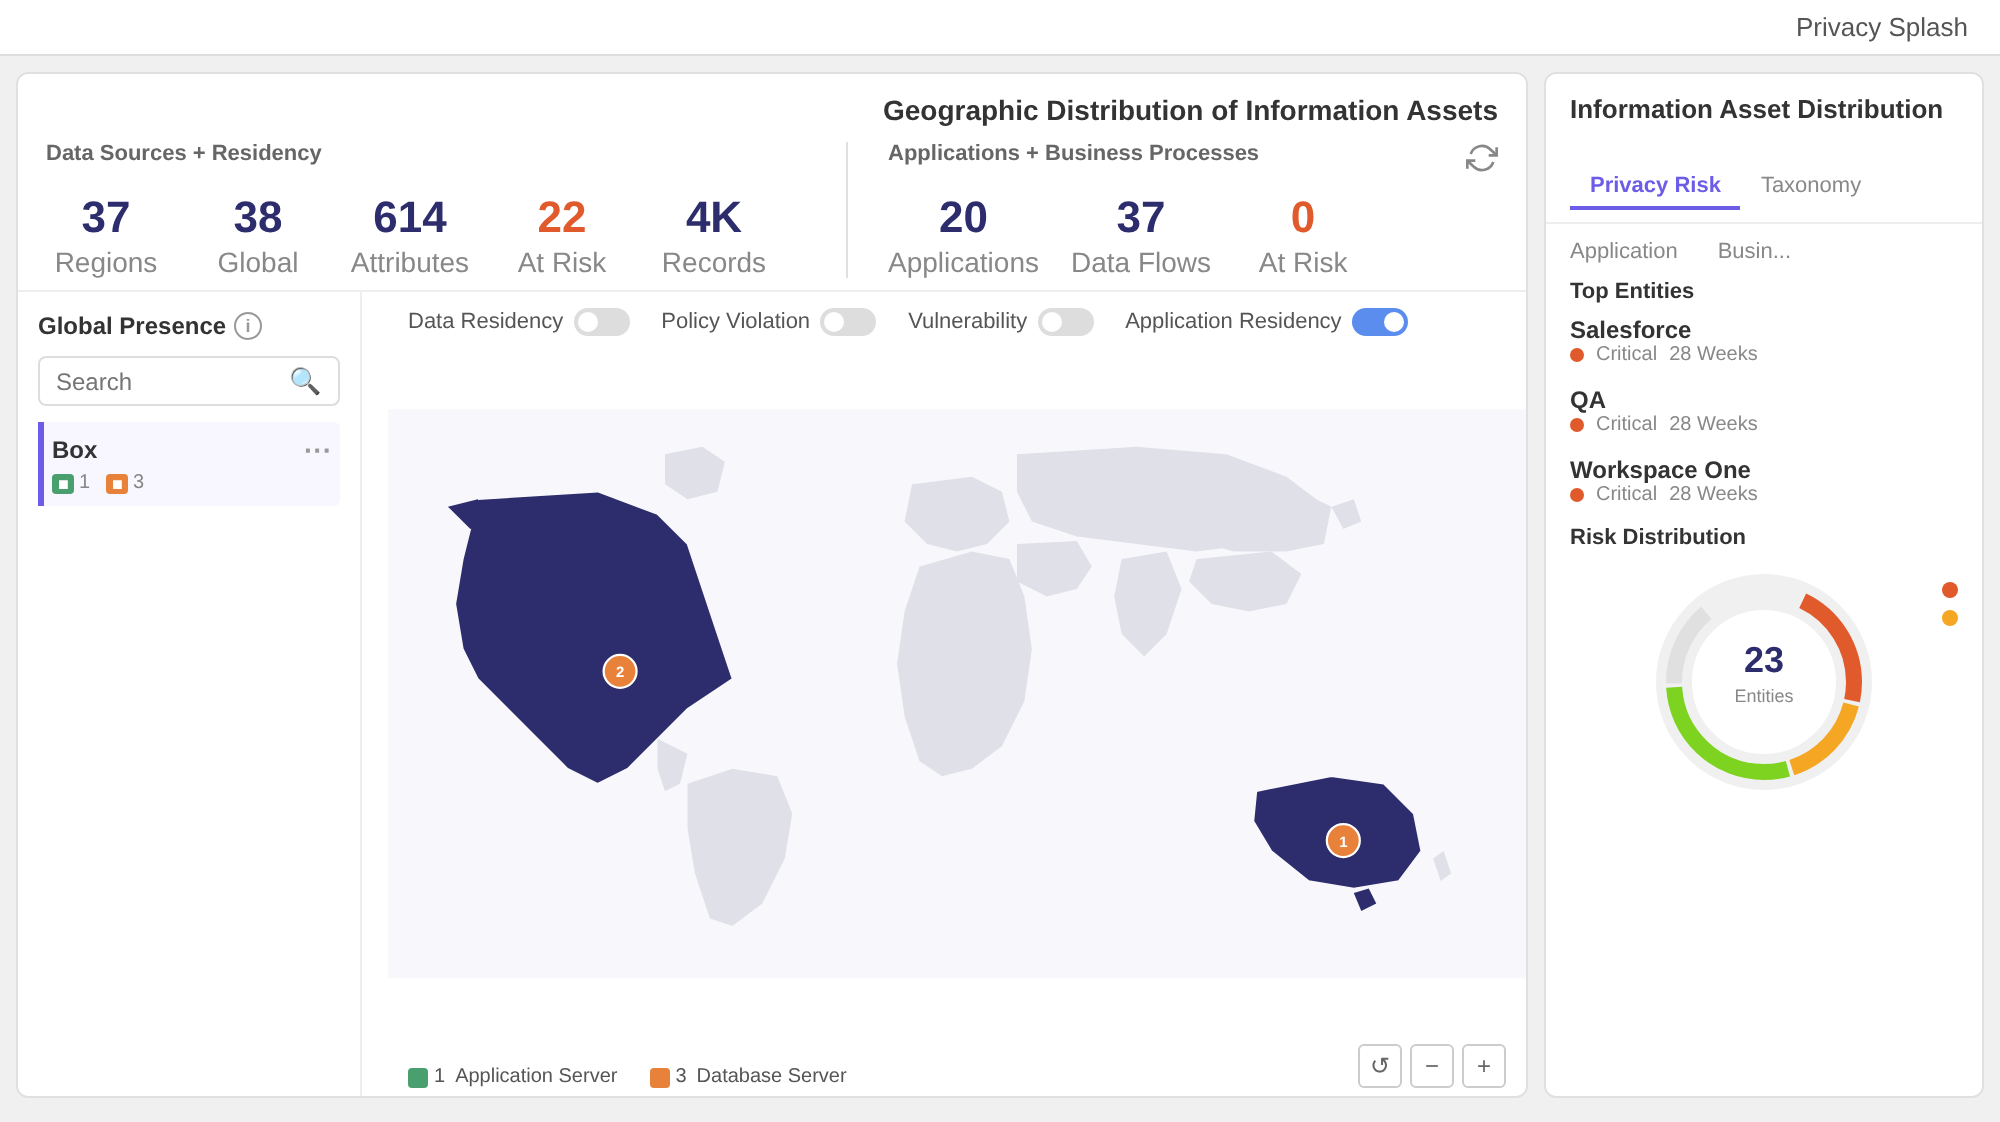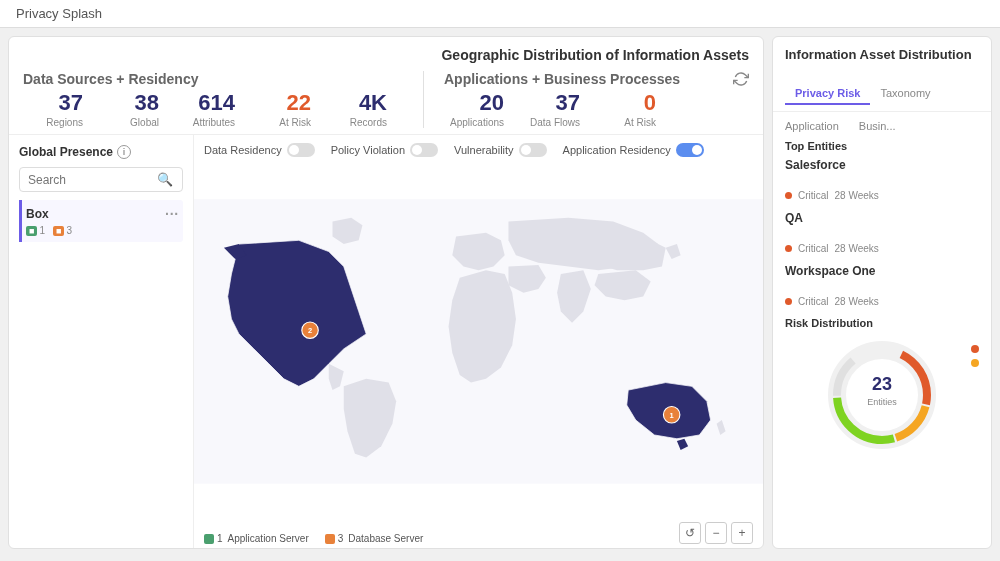--- a/index.html
+++ b/index.html
@@ -1,35 +1,35 @@
 <!DOCTYPE html>
 <html><head>
   <meta charset="utf-8">
   <style>
     * { box-sizing: border-box; margin: 0; padding: 0; }
     body { font-family: -apple-system, BlinkMacSystemFont, 'Segoe UI', sans-serif; background: #f0f0f0; font-size: 13px; color: #333; }
-    .title-bar { background: #fff; padding: 6px 16px; font-size: 13px; color: #555; border-bottom: 1px solid #ddd; }
+    .title-bar { background: #fff; padding: 6px 16px; font-size: 13px; color: #555; border-bottom: 1px solid #ddd; text-align: right; }
     .main-container { display: flex; height: calc(561px - 32px); padding: 8px; gap: 8px; }
     .left-panel { flex: 1; background: #fff; border-radius: 6px; border: 1px solid #e0e0e0; display: flex; flex-direction: column; overflow: hidden; }
     .right-panel { width: 220px; background: #fff; border-radius: 6px; border: 1px solid #e0e0e0; display: flex; flex-direction: column; overflow: hidden; }
 
     
     .stats-header { padding: 10px 14px 6px; border-bottom: 1px solid #eee; }
     .stats-title { font-size: 14px; font-weight: 600; color: #333; margin-bottom: 8px; text-align: right; }
     .stats-row { display: flex; gap: 0; }
-    .stat-item { display: flex; flex-direction: column; align-items: flex-end; min-width: 60px; margin-right: 16px; }
+    .stat-item { display: flex; flex-direction: column; align-items: center; min-width: 60px; margin-right: 16px; }
     .stat-value { font-size: 22px; font-weight: 700; color: #2d2d6e; line-height: 1.1; }
     .stat-value.red { color: #e05a2b; }
-    .stat-label { font-size: 10px; color: #888; margin-top: 2px; }
+    .stat-label { font-size: 14px; color: #888; margin-top: 2px; }
     .stats-divider { width: 1px; background: #e0e0e0; margin: 0 20px; align-self: stretch; }
-    .section-title { font-size: 14px; font-weight: 600; color: #666; margin-bottom: 4px; }
+    .section-title { font-size: 11px; font-weight: 600; color: #666; margin-bottom: 14px; }
 
     
     .map-section { flex: 1; position: relative; overflow: hidden; }
-    .global-presence-sidebar { position: absolute; left: 0; top: 0; width: 185px; height: 100%; border-right: 1px solid #eee; padding: 10px; }
+    .global-presence-sidebar { position: absolute; left: 0; top: 0; width: 172px; height: 100%; border-right: 1px solid #eee; padding: 10px; }
     .gp-title { font-size: 12px; font-weight: 600; color: #333; margin-bottom: 8px; display: flex; align-items: center; gap: 4px; }
     .search-box { display: flex; align-items: center; border: 1px solid #ddd; border-radius: 4px; padding: 4px 8px; gap: 4px; margin-bottom: 8px; }
     .search-box input { border: none; outline: none; font-size: 12px; color: #999; width: 100%; background: transparent; }
     .search-icon { color: #bbb; font-size: 13px; }
     .source-item { padding: 6px 4px; border-left: 3px solid #6c5ce7; background: #f8f7ff; border-radius: 0 3px 3px 0; }
     .source-item-name { font-size: 12px; font-weight: 600; color: #333; display: flex; justify-content: space-between; align-items: center; }
     .source-dots { color: #999; font-size: 14px; }
     .source-meta { display: flex; gap: 8px; margin-top: 3px; font-size: 10px; color: #888; }
     .source-meta-item { display: flex; align-items: center; gap: 2px; }
 
@@ -56,21 +56,21 @@
     .rp-tabs { display: flex; gap: 0; margin-top: 21px; }
     .rp-tab { font-size: 11px; padding: 4px 10px; cursor: pointer; color: #888; border-bottom: 2px solid transparent; }
     .rp-tab.active { color: #6c5ce7; border-bottom: 2px solid #6c5ce7; font-weight: 600; }
     .rp-content { padding: 8px 12px; flex: 1; overflow: hidden; }
     .app-count-row { display: flex; align-items: center; gap: 6px; margin-bottom: 6px; }
     .app-count-num { font-size: 28px; font-weight: 700; color: #2d2d6e; }
     .app-count-badge { background: #e05a2b; color: white; font-size: 10px; font-weight: 700; border-radius: 3px; padding: 1px 4px; }
     .top-entities-title { font-size: 11px; font-weight: 700; color: #333; margin: 8px 0 6px; }
     .entity-item { margin-bottom: 10px; }
     .entity-name { font-size: 12px; font-weight: 600; color: #333; }
-    .entity-sub { display: flex; align-items: center; gap: 6px; margin-top: 18px; font-size: 10px; color: #888; text-align: center; }
+    .entity-sub { display: flex; align-items: center; gap: 6px; margin-top: 0; font-size: 10px; color: #888; text-align: center; }
     .critical-dot { width: 7px; height: 7px; border-radius: 50%; background: #e05a2b; }
     .risk-dist-title { font-size: 11px; font-weight: 700; color: #333; margin: 8px 0 6px; }
     .risk-donut { display: flex; justify-content: center; position: relative; }
 
     .info-icon { width: 14px; height: 14px; border-radius: 50%; border: 1px solid #999; display: inline-flex; align-items: center; justify-content: center; font-size: 9px; color: #999; }
   </style>
 </head>
 <body>
 
 <div class="title-bar">

